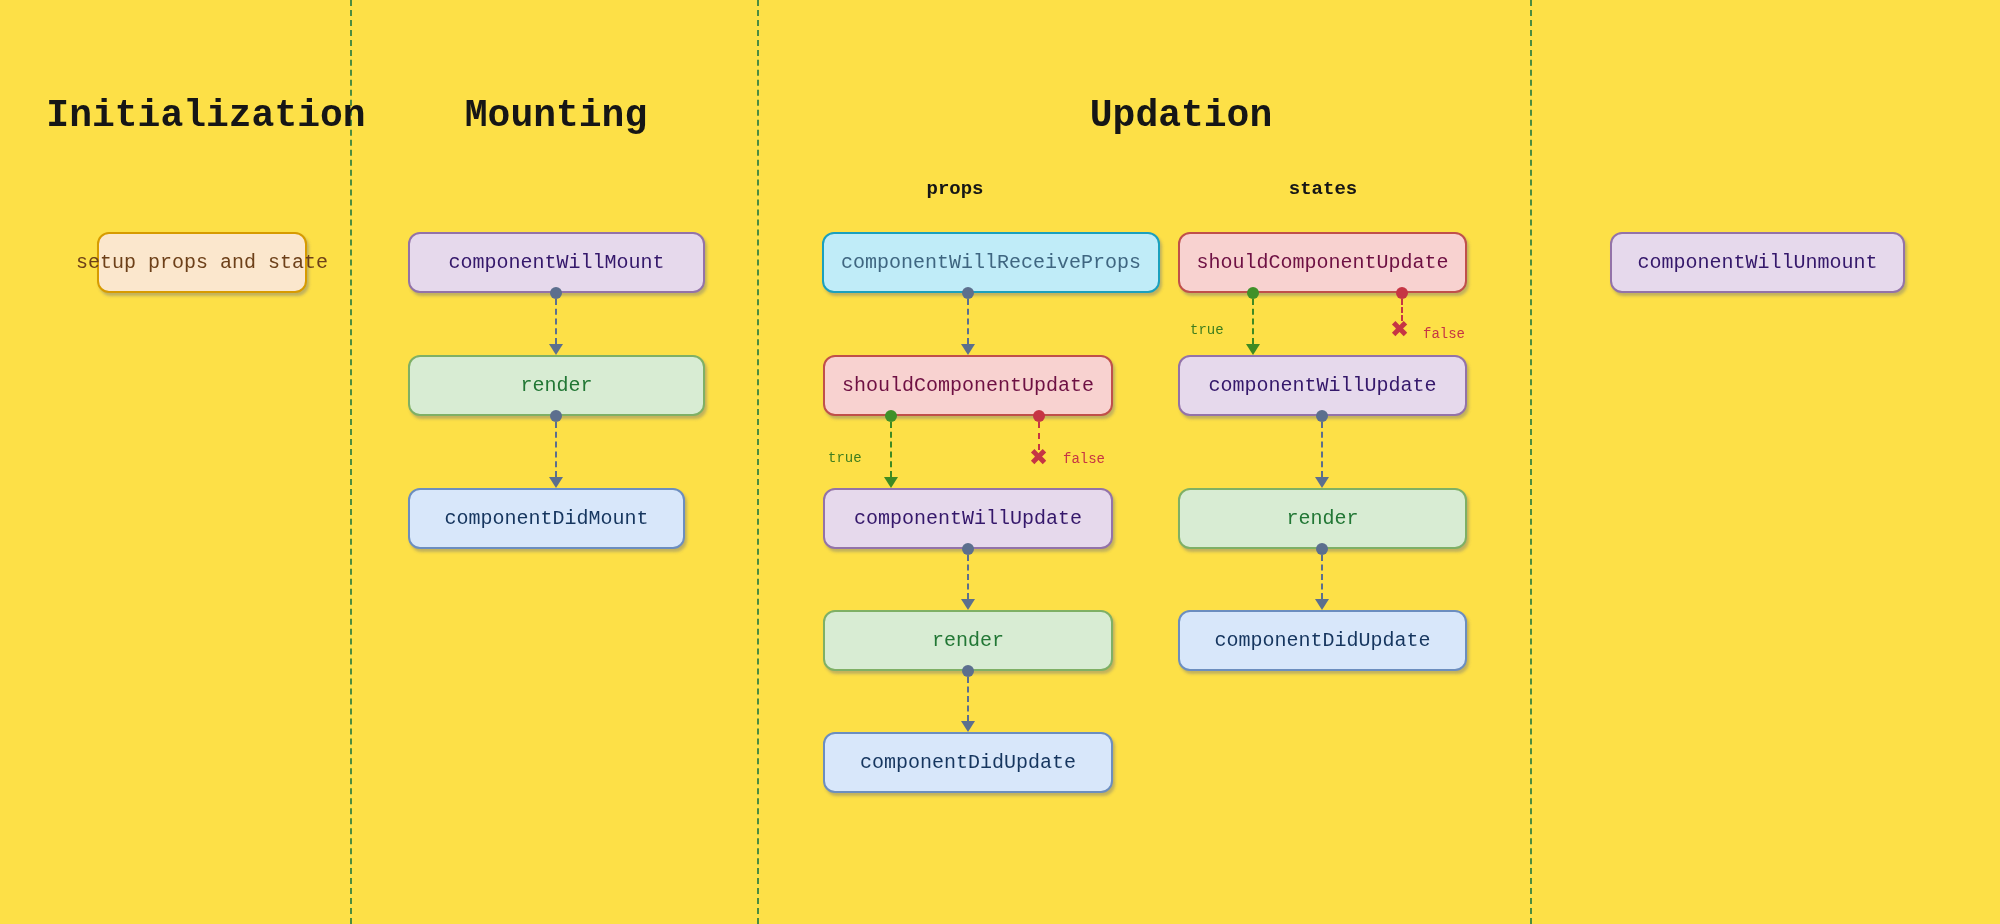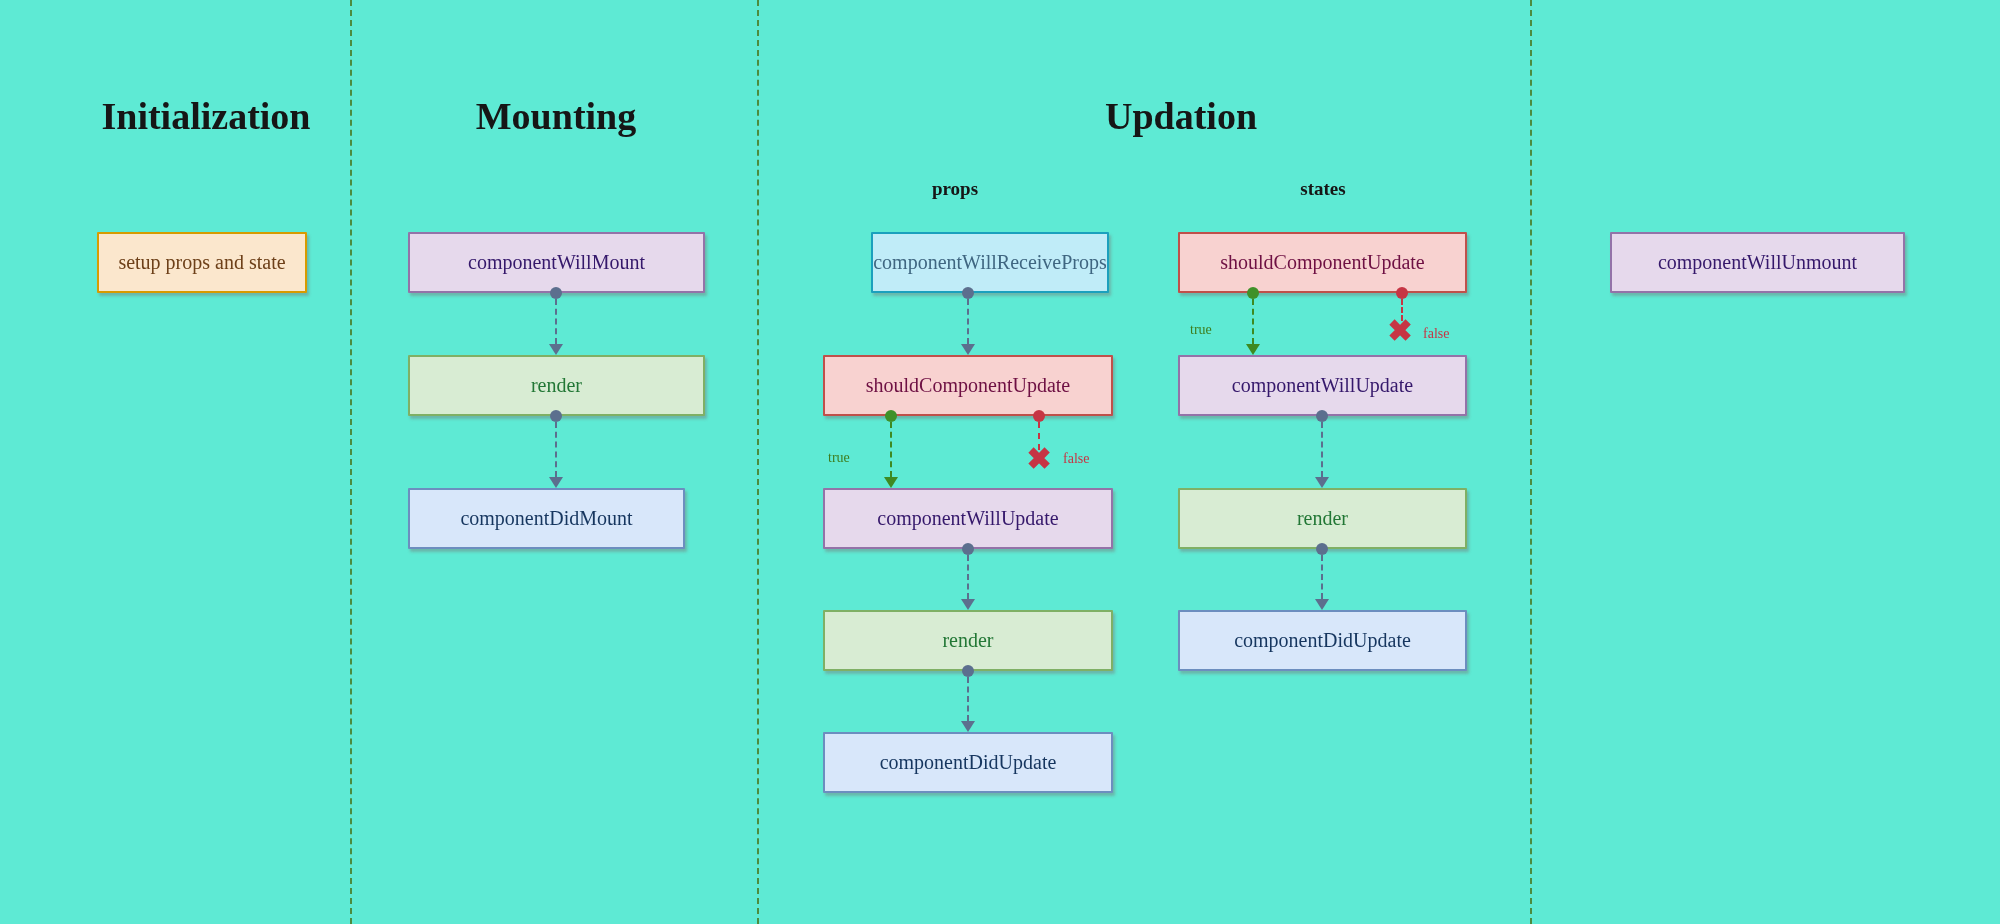--- a/index.html
+++ b/index.html
@@ -1,22 +1,22 @@
 <!DOCTYPE html>
 <html><head>
 <meta charset="utf-8">
 <style>
   html, body { margin: 0; padding: 0; background: #ffffff; }
   .canvas {
     position: relative;
     width: 2000px;
     height: 924px;
-    background: #5eead4;
+    background: #fde047;
     overflow: hidden;
-    font-family: Liberation Serif, serif;
+    font-family: Liberation Mono, monospace;
   }
   .divider {
     position: absolute;
     top: 0; bottom: 0;
     width: 0;
     border-left: 2px dashed #4c8c3f;
   }
   .section-title {
     position: absolute;
     transform: translateX(-50%);
@@ -29,21 +29,21 @@
     position: absolute;
     transform: translateX(-50%);
     font-size: 19px;
     font-weight: 600;
     color: #161616;
     white-space: nowrap;
   }
   .node {
     position: absolute;
     height: 61px;
-    border-radius: 1px;
+    border-radius: 12px;
     border: 2px solid;
     box-sizing: border-box;
     display: flex;
     align-items: center;
     justify-content: center;
     font-size: 20px;
     box-shadow: 2px 3px 3px rgba(120,120,120,0.45);
     white-space: nowrap;
   }
   .v-orange { background: #fbe7cd; border-color: #d79b00; color: #6d4019; }
@@ -129,21 +129,21 @@
     <div class="dot"></div>
     <div class="line"></div>
     <div class="head"></div>
   </div>
   <div class="flow c-slate" style="left:556px; top:410px; height:78px;">
     <div class="dot"></div>
     <div class="line"></div>
     <div class="head"></div>
   </div>
 
-  <div class="node v-cyan" style="left:871px; top:232px; width:238px;">componentWillReceiveProps</div>
+  <div class="node v-cyan" style="left:822px; top:232px; width:338px;">componentWillReceiveProps</div>
   <div class="node v-red" style="left:823px; top:355px; width:290px;">shouldComponentUpdate</div>
   <div class="node v-purple" style="left:823px; top:488px; width:290px;">componentWillUpdate</div>
   <div class="node v-green" style="left:823px; top:610px; width:290px;">render</div>
   <div class="node v-blue" style="left:823px; top:732px; width:290px;">componentDidUpdate</div>
 
   <div class="flow c-slate" style="left:968px; top:287px; height:68px;">
     <div class="dot"></div>
     <div class="line"></div>
     <div class="head"></div>
   </div>

